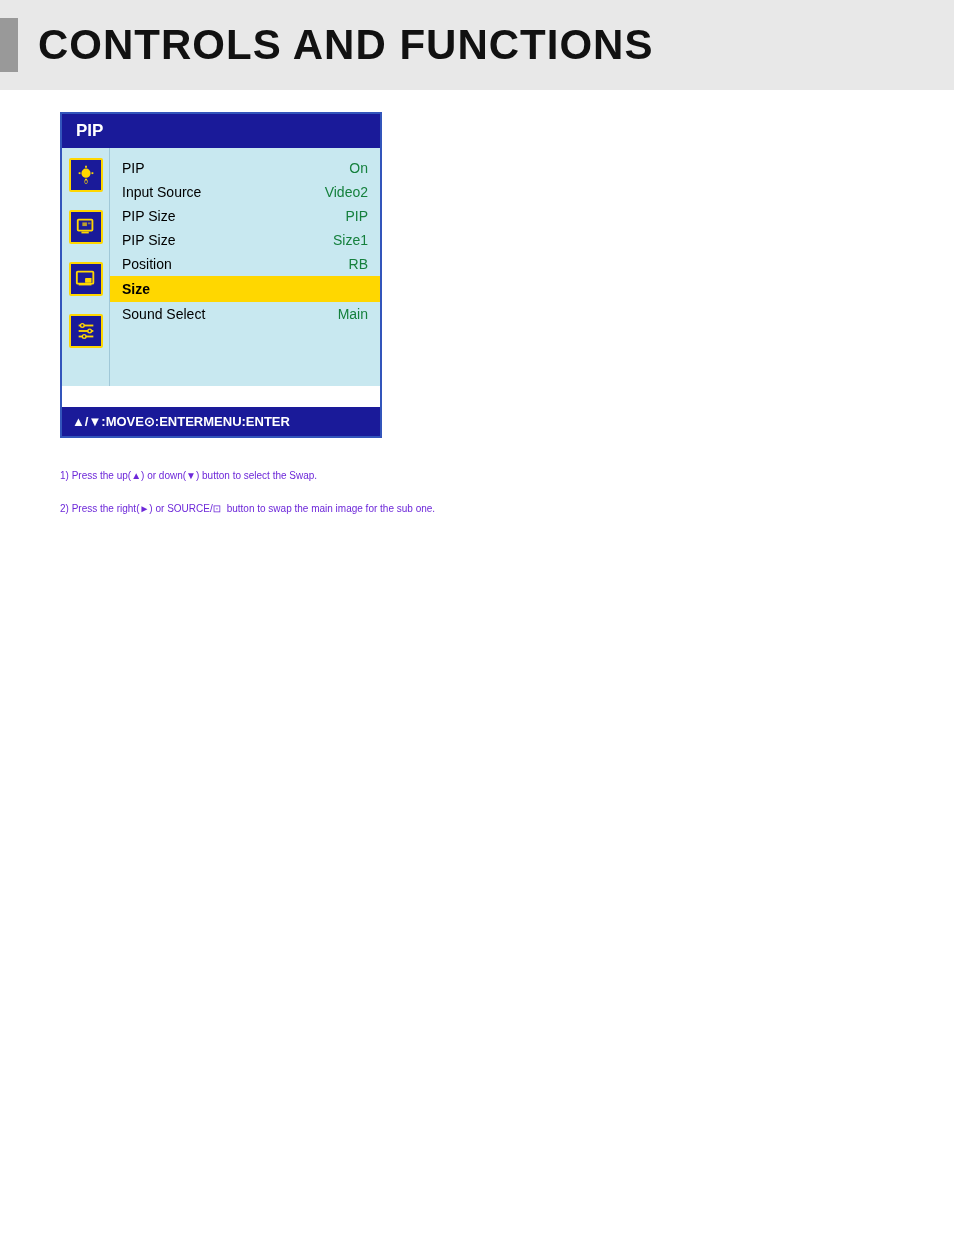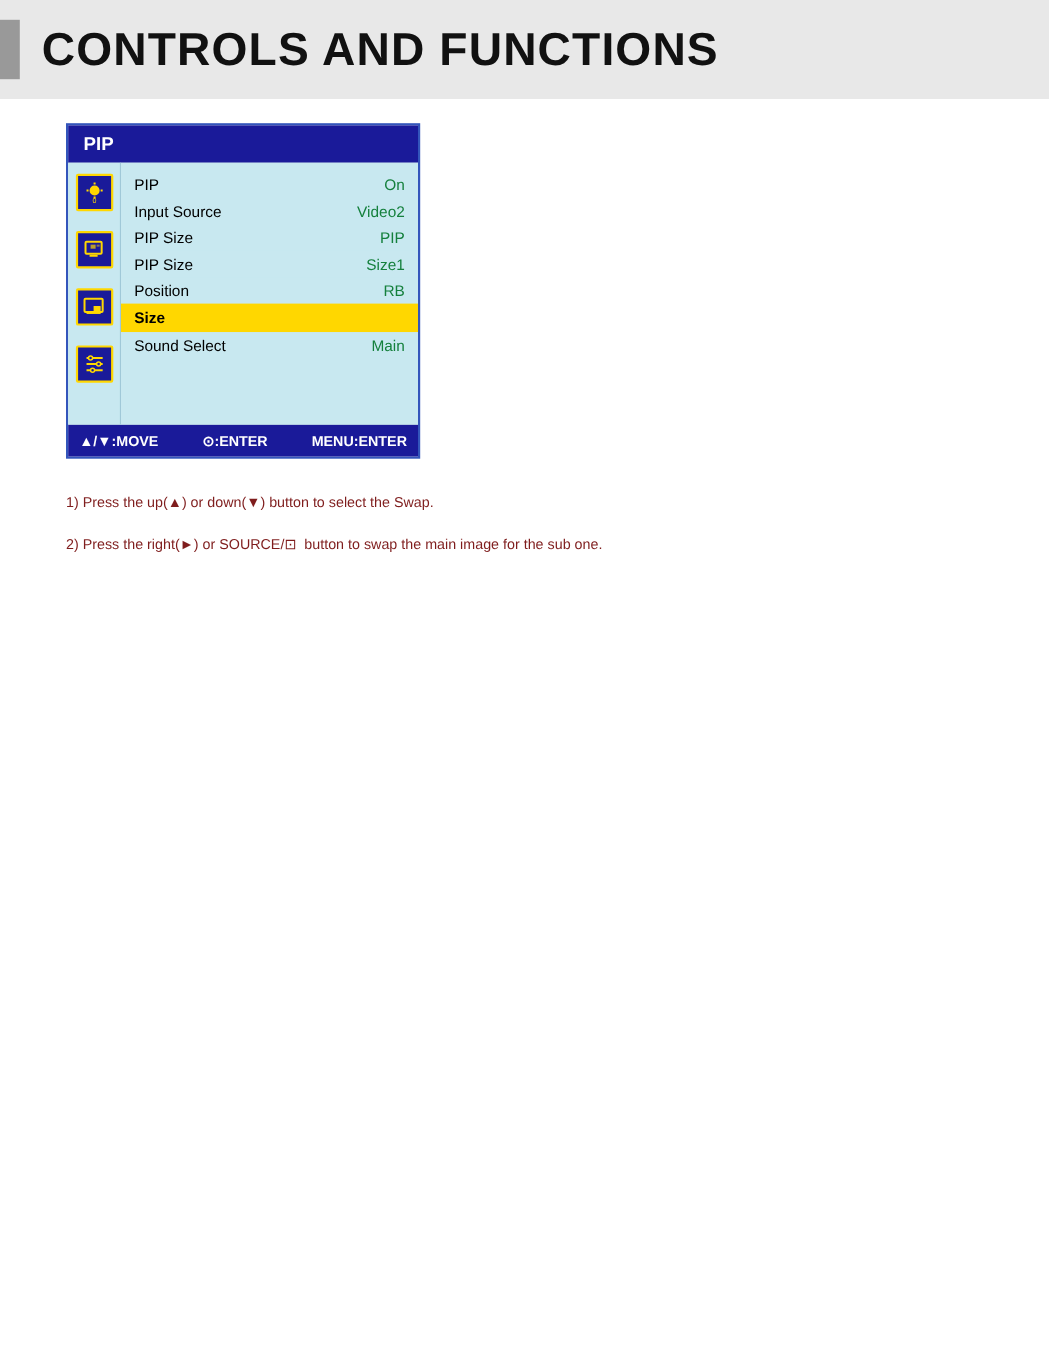--- a/index.html
+++ b/index.html
@@ -99,35 +99,36 @@
     }
 
     .pip-row-value {
       color: #15803d;
     }
 
     .pip-menu-footer {
       background: #1a1a99;
       color: #ffffff;
       display: flex;
-      justify-content: space-between;
+      justify-content: flex-start;
       align-items: center;
       padding: 7px 10px;
       font-size: 13px;
       font-weight: bold;
+      margin-top: 21px;
     }
 
     
     .instructions {
       margin-top: 10px;
     }
 
     .instruction-line {
-      font-size: 13px;
-      color: #7f1d1d;
+      font-size: 10px;
+      color: #6d28d9;
       margin-bottom: 18px;
       line-height: 1.5;
     }
 
     
     .icon-box {
       width: 34px;
       height: 34px;
       background: #1a1a99;
       border: 2px solid #ffd700;

